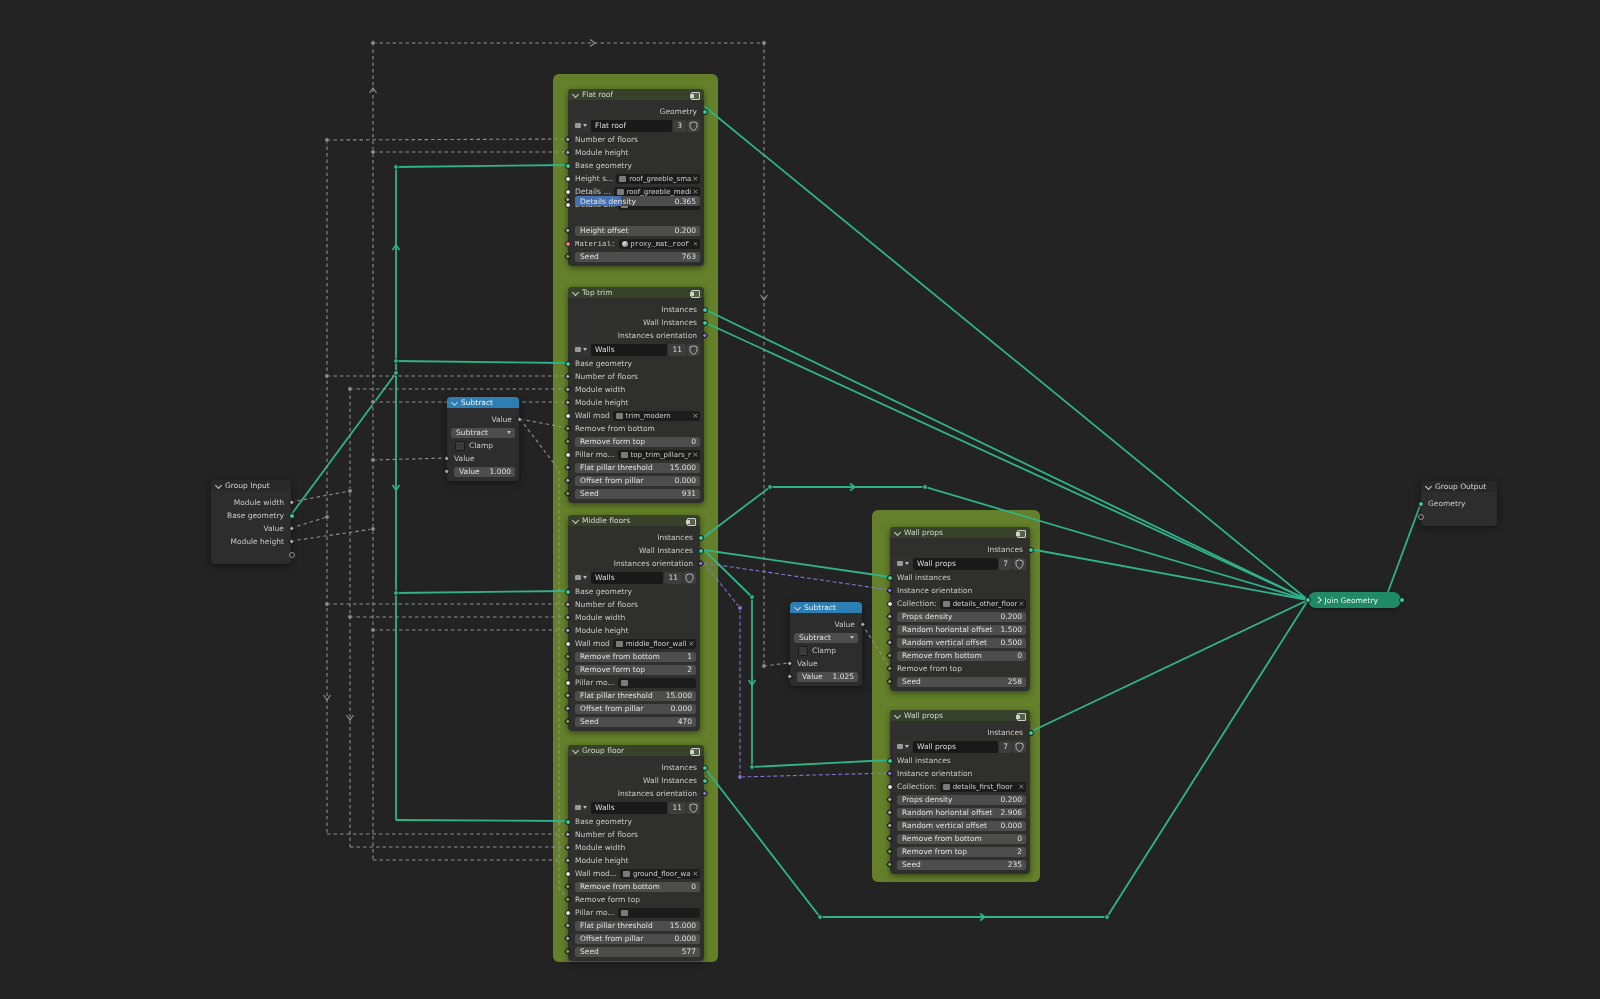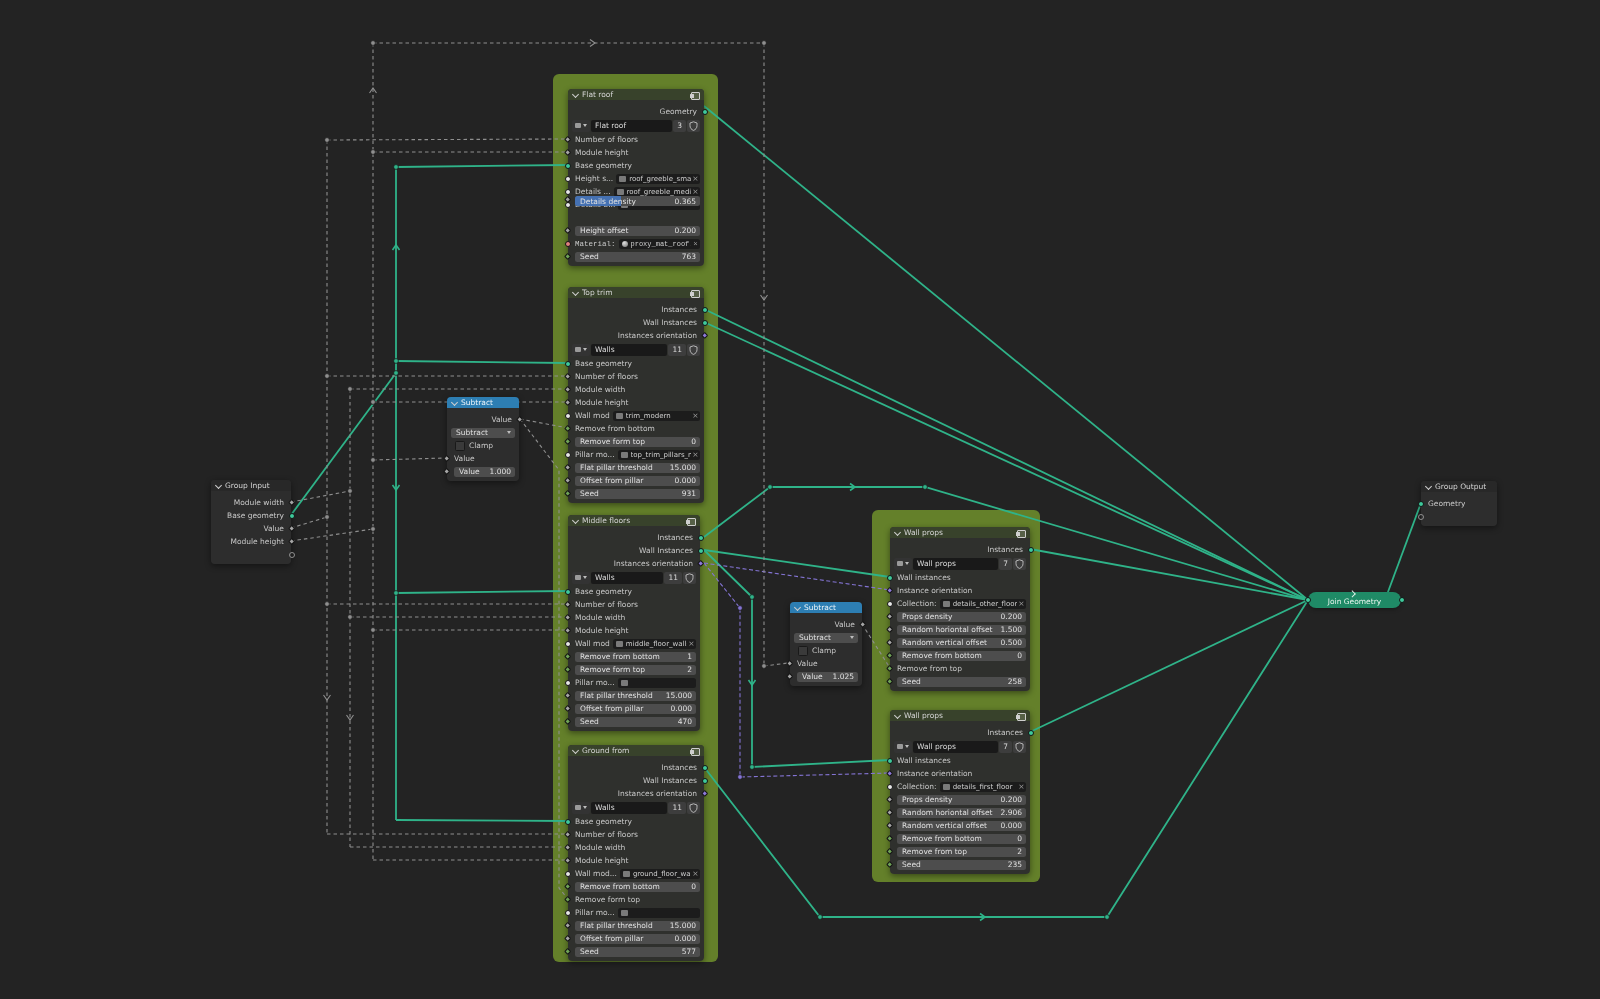--- a/index.html
+++ b/index.html
@@ -435,21 +435,21 @@
         </div>
         <div class="row" style="top: 200px; height: 13px;">
           <span class="sock dn L dia"></span>
           <div class="wid">
             <span class="wl">Seed</span>
             <span class="wv">470</span>
           </div>
         </div>
       </div>
       <div class="node" style="left: 568px; top: 745px; width: 136px; height: 216px;">
-        <div class="hdr g"><span class="chev"></span><span>Ground from</span><span class="grpicon"></span></div>
+        <div class="hdr g"><span class="chev"></span><span>Group floor</span><span class="grpicon"></span></div>
         <div class="row out" style="top: 16px; height: 13px;">
           <span class="lbl">Instances</span>
           <span class="sock ct R"></span>
         </div>
         <div class="row out" style="top: 29px; height: 13px;">
           <span class="lbl">Wall Instances</span>
           <span class="sock ct R"></span>
         </div>
         <div class="row out" style="top: 42px; height: 13px;">
           <span class="lbl">Instances orientation</span>
@@ -772,20 +772,20 @@
         <div class="hdr p"><span class="chev"></span><span>Group Output</span></div>
         <div class="row in" style="top: 16px; height: 13px;">
           <span class="sock ct L"></span>
           <span class="lbl">Geometry</span>
         </div>
         <div class="row in" style="top: 29px; height: 13px;">
           <span class="sock oe L"></span>
           <span class="lbl"></span>
         </div>
       </div>
-      <div class="pill" style="left: 1308px; top: 592px; width: 77px; height: 16px; flex-direction: column;">
+      <div class="pill" style="left: 1308px; top: 592px; width: 77px; height: 16px;">
         <span class="pchev"></span>
         <span>Join Geometry</span>
         <span class="sock ct L" style="top: 8px;"></span>
         <span class="sock ct R" style="top: 8px;"></span>
       </div>
     </div>
 </div>
 
 </body></html>

